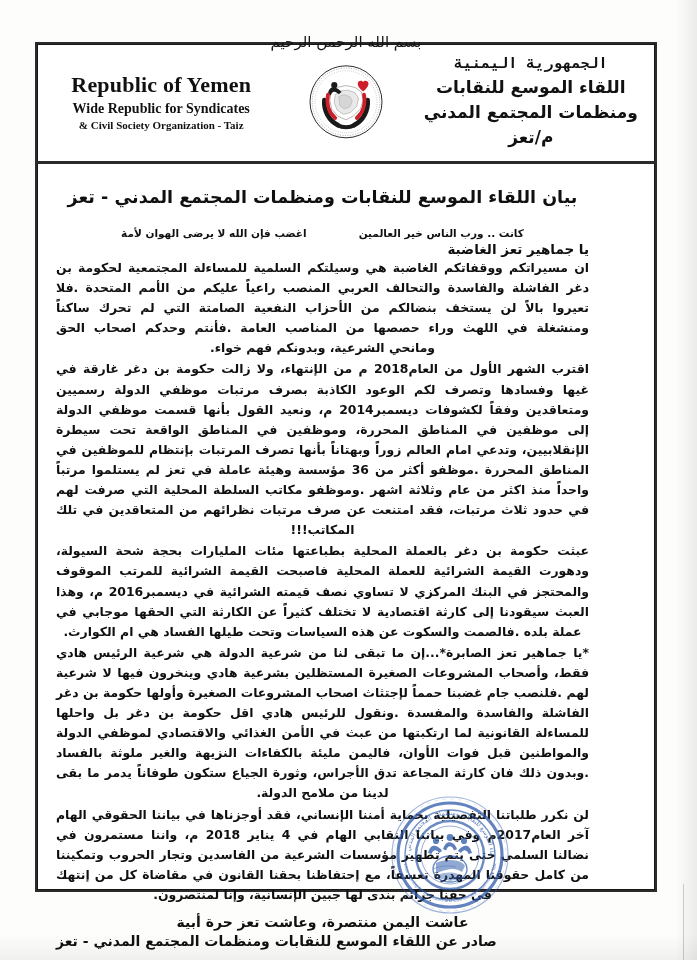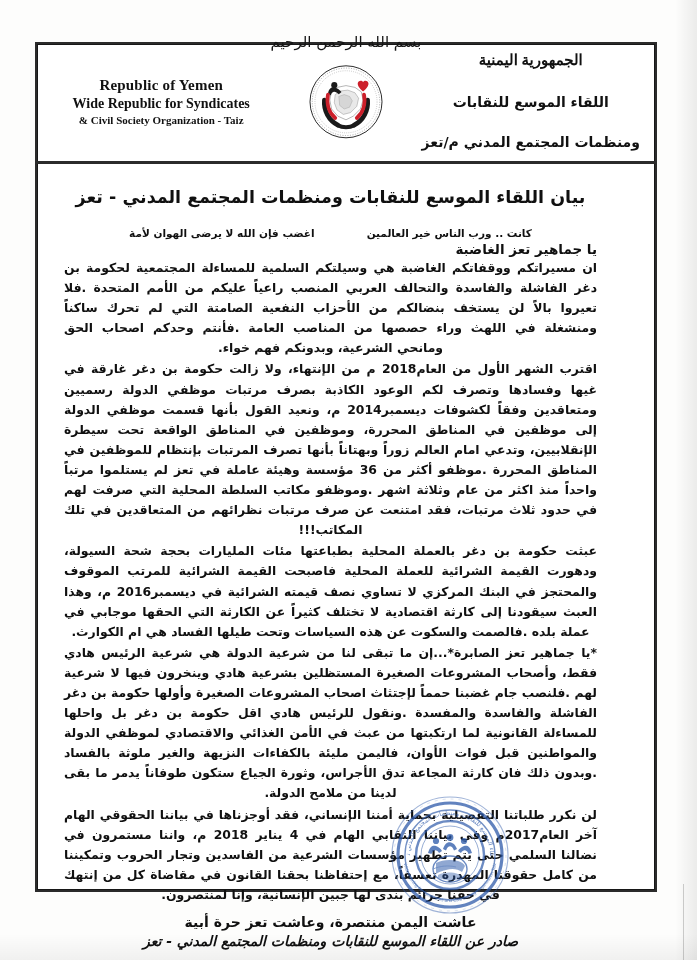--- a/index.html
+++ b/index.html
@@ -76,21 +76,21 @@
     padding: 0 14px;
   }
   .lh-left {
     width: 232px;
     text-align: center;
     font-family: "Liberation Serif", serif;
     color: #111;
     line-height: 1.3;
   }
   .lh-left .l1 {
-    font-size: 15px;
+    font-size: 22px;
     font-weight: bold;
     letter-spacing: 0.2px;
   }
   .lh-left .l2 {
     font-size: 14px;
     font-weight: bold;
   }
   .lh-left .l3 {
     font-size: 11px;
     font-weight: bold;
@@ -125,34 +125,33 @@
     width: 232px;
     text-align: center;
     direction: rtl;
     color: #111;
     line-height: 1.45;
   }
   .lh-right .r1 {
     font-size: 15px;
     font-weight: bold;
     letter-spacing: -0.5px;
-    font-family: Liberation Serif, serif;
+    font-family: Liberation Mono, monospace;
   }
   .lh-right .r2,
   .lh-right .r3 {
-    font-size: 14px;
-    font-weight: bold;
-    font-family: "DejaVu Sans", sans-serif;
-    margin-top: 20px;
+    font-size: 17px;
+    font-weight: bold;
+    font-family: "DejaVu Sans", sans-serif;
   }
 
   
   .doc-body {
     position: absolute;
-    left: 46px;
+    left: 38px;
     top: 167px;
     width: 573px;
     height: 722px;
     box-sizing: border-box;
     padding: 6px 22px 0 18px;
     direction: rtl;
     color: #101010;
   }
 
   .doc-title {
@@ -194,26 +193,25 @@
   }
 
   .slogan {
     text-align: center;
     font-size: 14px;
     font-weight: bold;
     margin-top: 9px;
     font-family: "DejaVu Sans", sans-serif;
   }
   .sign-line {
-    text-align: center;
+    text-align: left;
     font-size: 14px;
     font-weight: bold;
     margin-top: 3px;
     font-family: "DejaVu Sans", sans-serif;
-    font-style: italic;
   }
   .sign-date {
     text-align: center;
     font-size: 14.5px;
     font-weight: bold;
     margin-top: 3px;
     font-family: "DejaVu Sans", sans-serif;
   }
 
   

